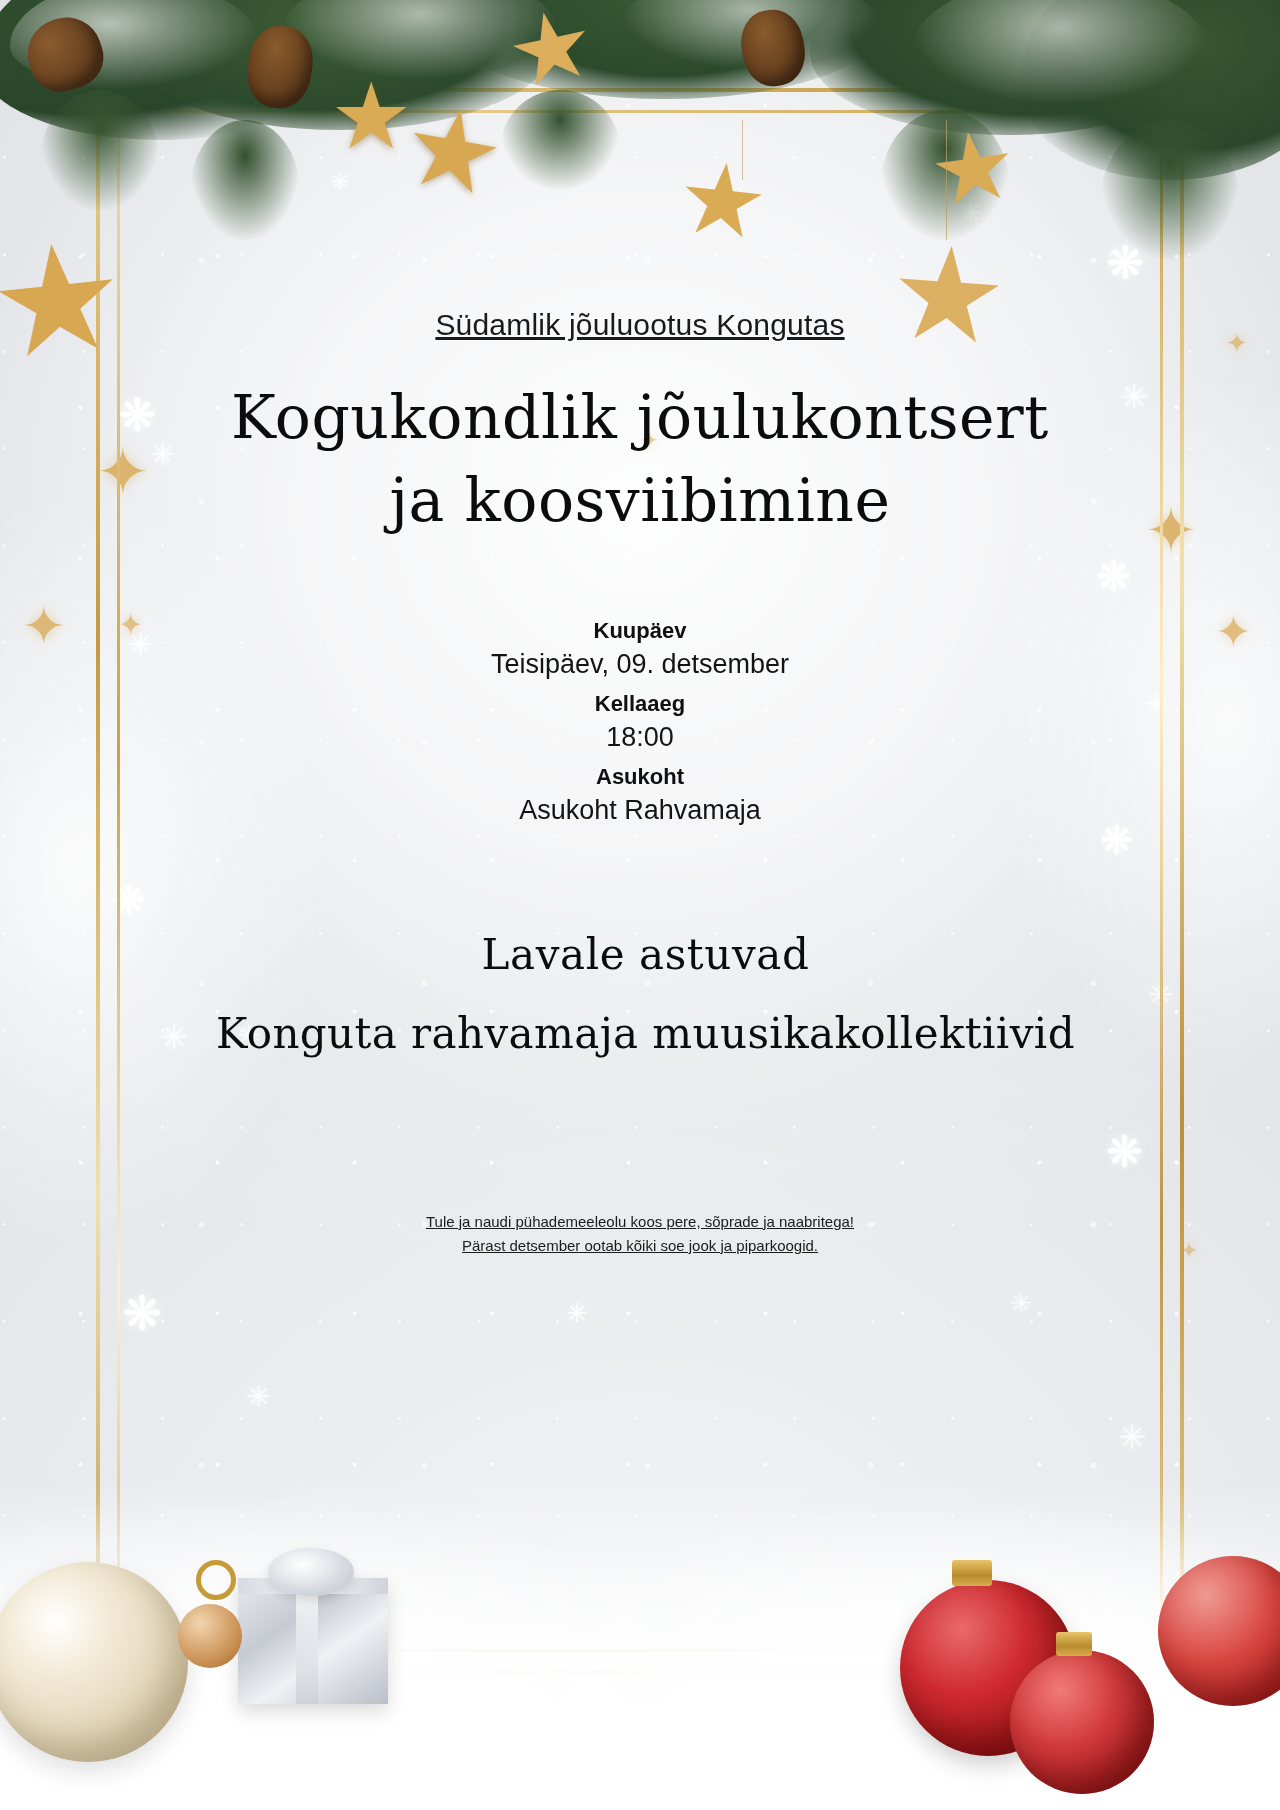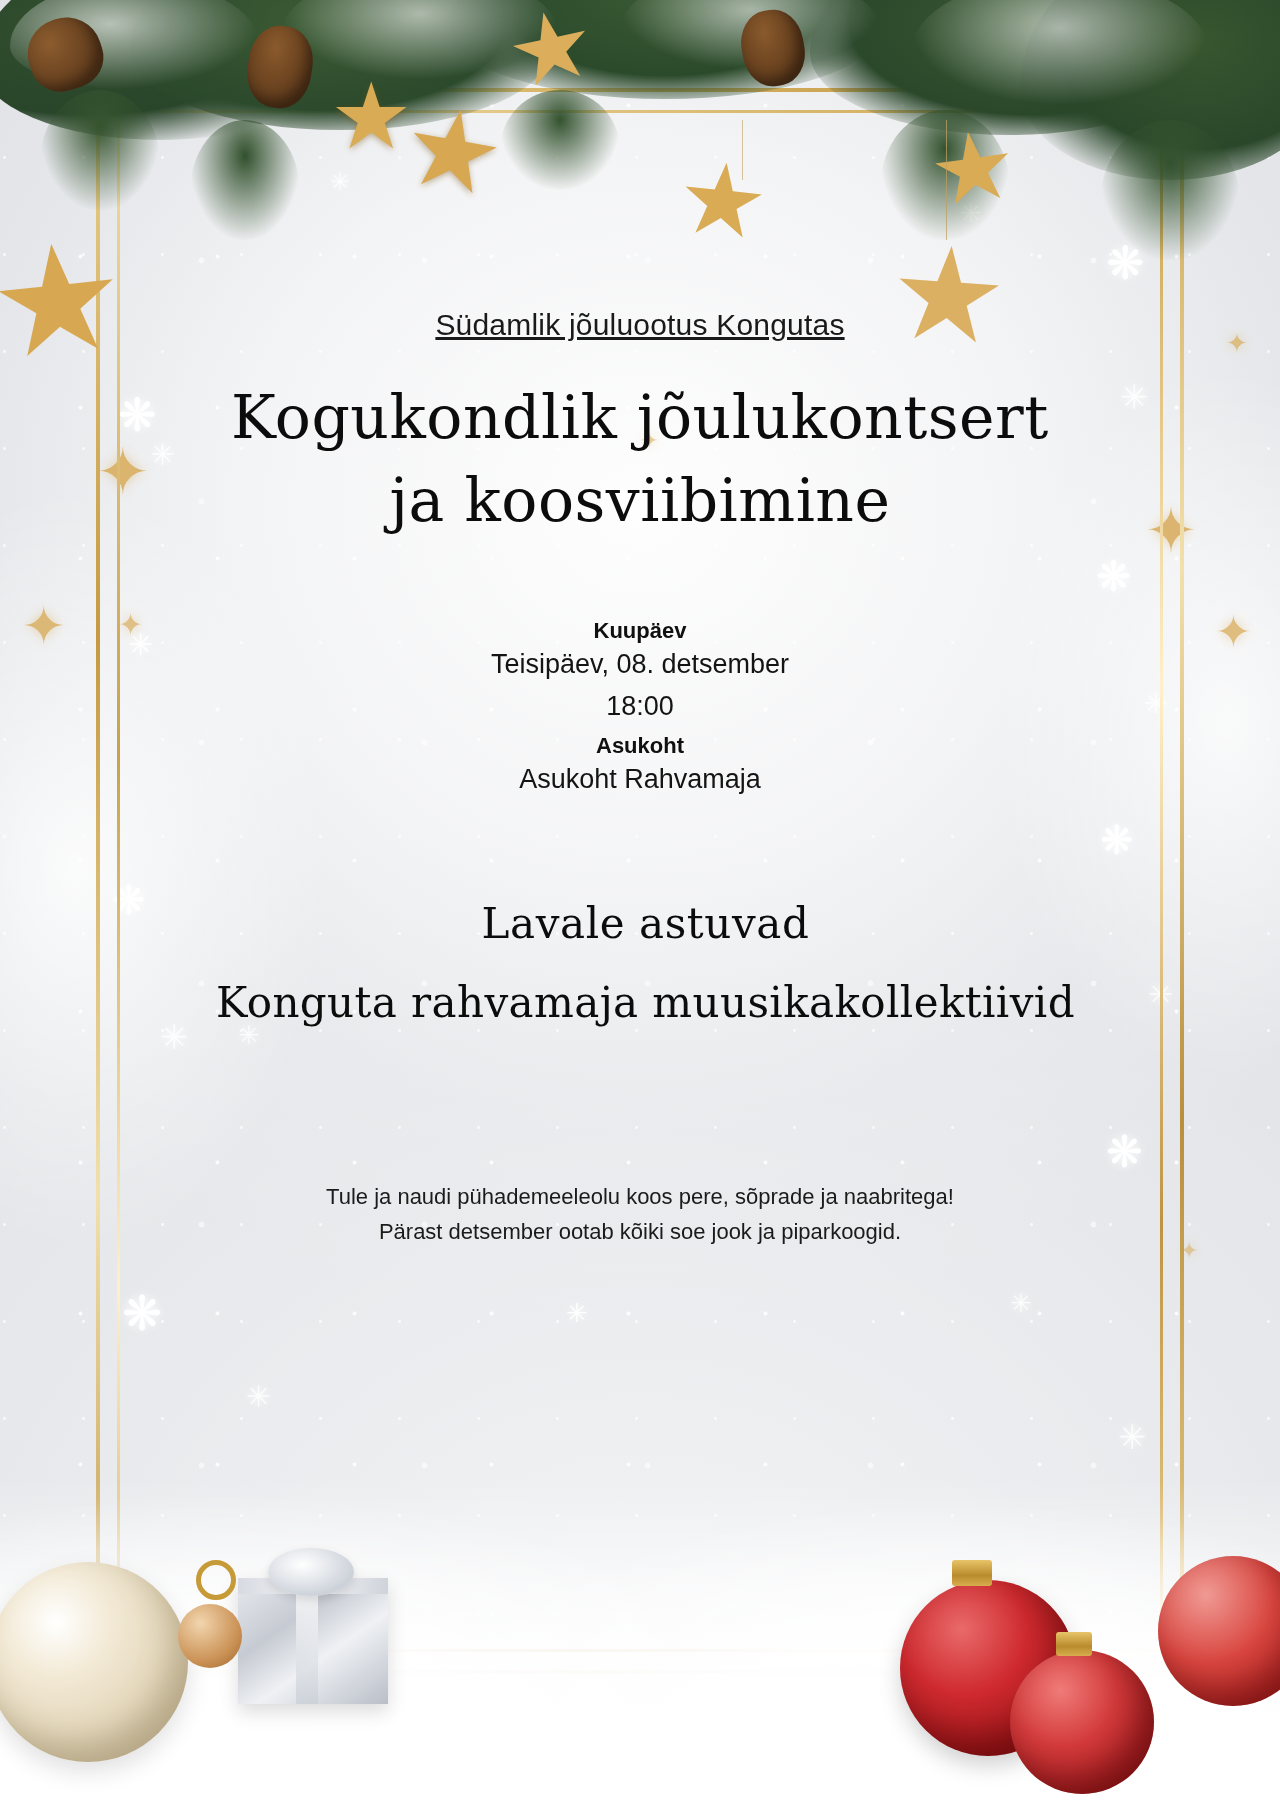--- a/index.html
+++ b/index.html
@@ -134,23 +134,24 @@
   }
   .performers .groups {
     font-family: "DejaVu Serif", "Liberation Serif", serif;
     font-size: 42px;
     color: #0c0c0c;
     margin-top: 30px;
     letter-spacing: 0.4px;
   }
   .footnote { margin-top: 152px; }
   .footnote div {
-    font-size: 22px;
+    font-size: 15px;
     line-height: 1.62;
     color: #1b1b1b;
+    text-decoration: underline;
   }
   .footnote .bold { font-weight: 700; }
 
   
   .orn { position: absolute; border-radius: 50%; }
   .orn-cap {
     position: absolute;
     background: linear-gradient(180deg, #e8c469, #b98b2c 60%, #d8ad4e);
     border-radius: 3px;
   }
@@ -242,21 +243,22 @@
   <div class="content">
     <div class="eyebrow">Südamlik jõuluootus Kongutas</div>
 
     <div class="title">
       <div>Kogukondlik jõulukontsert</div>
       <div>ja koosviibimine</div>
     </div>
 
     <div class="details">
       <div class="lbl">Kuupäev</div>
-      <div class="val">Teisipäev, 08. detsember</div>
+      <div class="val">Teisipäev, 09. detsember</div>
+      <div class="lbl">Kellaaeg</div>
       <div class="val">18:00</div>
       <div class="lbl">Asukoht</div>
       <div class="val">Asukoht Rahvamaja</div>
     </div>
 
     <div class="performers">
       <div class="lead">Lavale astuvad</div>
       <div class="groups">Konguta rahvamaja muusikakollektiivid</div>
     </div>
 

